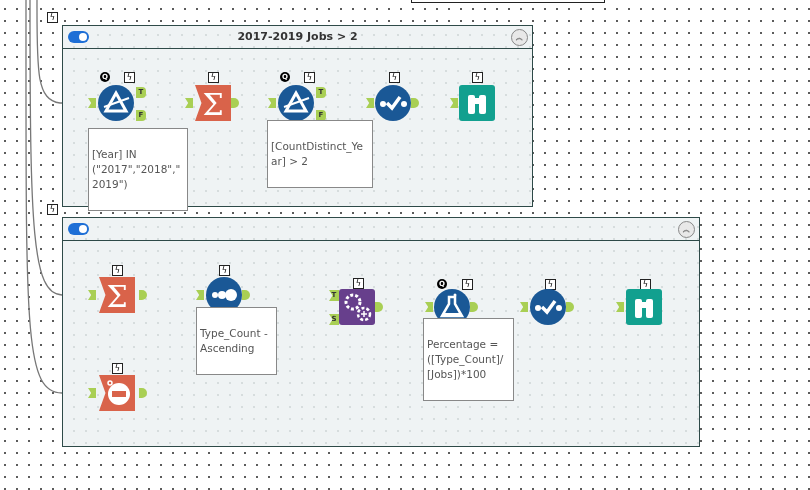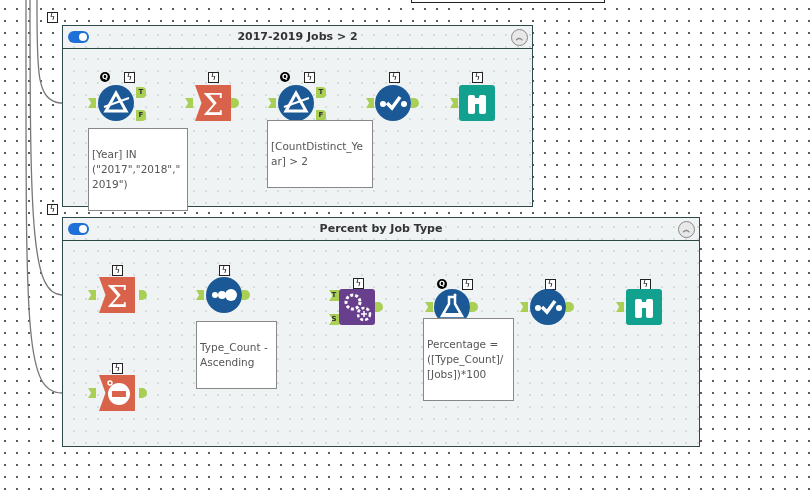--- a/index.html
+++ b/index.html
@@ -57,21 +57,20 @@
   <div class="c-head">
     <div class="toggle"></div>
     <div class="c-title">2017-2019 Jobs &gt; 2</div>
     <div class="collapse">︽</div>
   </div>
 </div>
 
 <div class="container" style="left:62px;top:217px;width:636px;height:228px">
   <div class="c-head">
     <div class="toggle"></div>
-    <div class="c-title">Percent by Job Type</div>
     <div class="collapse">︽</div>
   </div>
 </div>
 
 <div class="anchor in" style="left:88px;top:98px"></div>
 <div class="qbadge" style="left:100px;top:72px">Q</div>
 <div class="bolt" style="left:124px;top:72px">ϟ</div>
 <div class="tool circ" style="left:98px;top:85px">
   <svg width="36" height="36">
       <path d="M18 8 L28 26 L8 26 Z" fill="none" stroke="#fff" stroke-width="3"></path>
@@ -144,21 +143,21 @@
 <div class="anchor in" style="left:196px;top:290px"></div>
 <div class="bolt" style="left:219px;top:265px">ϟ</div>
 <div class="tool circ" style="left:206px;top:277px">
   <svg width="36" height="36">
       <circle cx="9" cy="18" r="3" fill="#fff"></circle>
       <circle cx="16" cy="18" r="4" fill="#fff"></circle>
       <circle cx="25" cy="18" r="6" fill="#fff"></circle>
     </svg>
 </div>
 <div class="anchor out" style="left:242px;top:290px"></div>
-<div class="ann" style="left:196px;top:321px;width:73px">
+<div class="ann" style="left:196px;top:307px;width:73px">
   <div>Type_Count -</div>
   <div>Ascending</div>
 </div>
 
 <div class="anchor in" style="left:88px;top:388px"></div>
 <div class="bolt" style="left:112px;top:363px">ϟ</div>
 <div class="tool" style="left:99px;top:375px;background:#d9634a;clip-path:polygon(0 0,100% 0,100% 100%,0 100%,18% 50%)">
   <svg width="36" height="36">
       <circle cx="20" cy="19" r="11" fill="#fff"></circle>
       <circle cx="11" cy="8" r="2" fill="none" stroke="#fff" stroke-width="1.5"></circle>

